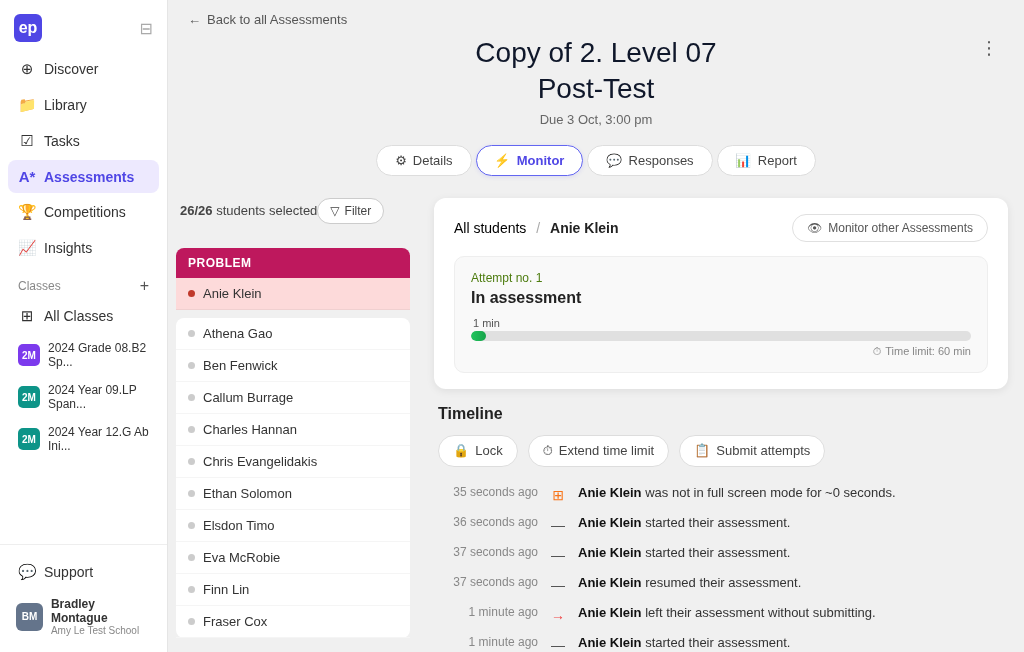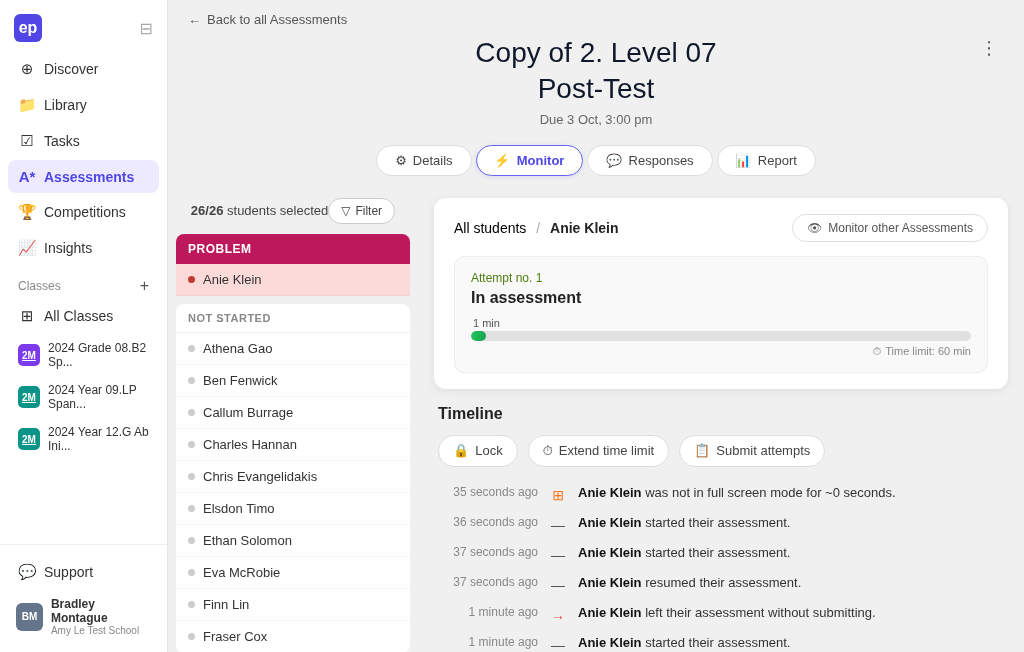--- a/index.html
+++ b/index.html
@@ -78,21 +78,20 @@
       width: 22px;
       height: 22px;
       border-radius: 5px;
       font-size: 10px;
       font-weight: bold;
       color: #fff;
       display: flex;
       align-items: center;
       justify-content: center;
       flex-shrink: 0;
-      text-decoration: underline;
     }
     .badge-purple { background: #7c3aed; }
     .badge-teal { background: #0d9488; }
     .badge-bm { background: #64748b; }
 
     .sidebar-bottom {
       padding: 10px 8px;
       border-top: 1px solid #eee;
     }
     .user-info {
@@ -192,22 +191,22 @@
     .left-panel {
       width: 250px;
       min-width: 250px;
       background: #f0f0f0;
       overflow-y: auto;
       padding: 12px 8px;
     }
     .students-header {
       display: flex;
       align-items: center;
-      justify-content: center;
-      margin-bottom: 10px;
+      justify-content: flex-start;
+      margin-bottom: 24px;
       padding: 0 4px;
     }
     .students-count { font-size: 13px; color: #444; }
     .students-count strong { font-weight: 600; }
     .filter-btn {
       display: flex;
       align-items: center;
       gap: 5px;
       padding: 5px 12px;
       border: 1px solid #ccc;
@@ -533,21 +532,20 @@
 
       <div>
         <div class="problem-section">PROBLEM</div>
         <div class="student-item active">
           <span class="dot"></span>
           <span>Anie Klein</span>
         </div>
       </div>
 
       <div class="not-started-section">
-        <div class="not-started-label">NOT STARTED</div>
         <div id="not-started-list">
             <div class="student-list-item">
               <span class="dot-gray"></span>
               <span>Athena Gao</span>
             </div>
             <div class="student-list-item">
               <span class="dot-gray"></span>
               <span>Ben Fenwick</span>
             </div>
             <div class="student-list-item">
@@ -557,25 +555,25 @@
             <div class="student-list-item">
               <span class="dot-gray"></span>
               <span>Charles Hannan</span>
             </div>
             <div class="student-list-item">
               <span class="dot-gray"></span>
               <span>Chris Evangelidakis</span>
             </div>
             <div class="student-list-item">
               <span class="dot-gray"></span>
+              <span>Ethan Solomon</span>
+            </div>
+            <div class="student-list-item">
+              <span class="dot-gray"></span>
               <span>Elsdon Timo</span>
-            </div>
-            <div class="student-list-item">
-              <span class="dot-gray"></span>
-              <span>Ethan Solomon</span>
             </div>
             <div class="student-list-item">
               <span class="dot-gray"></span>
               <span>Eva McRobie</span>
             </div>
             <div class="student-list-item">
               <span class="dot-gray"></span>
               <span>Finn Lin</span>
             </div>
             <div class="student-list-item">

